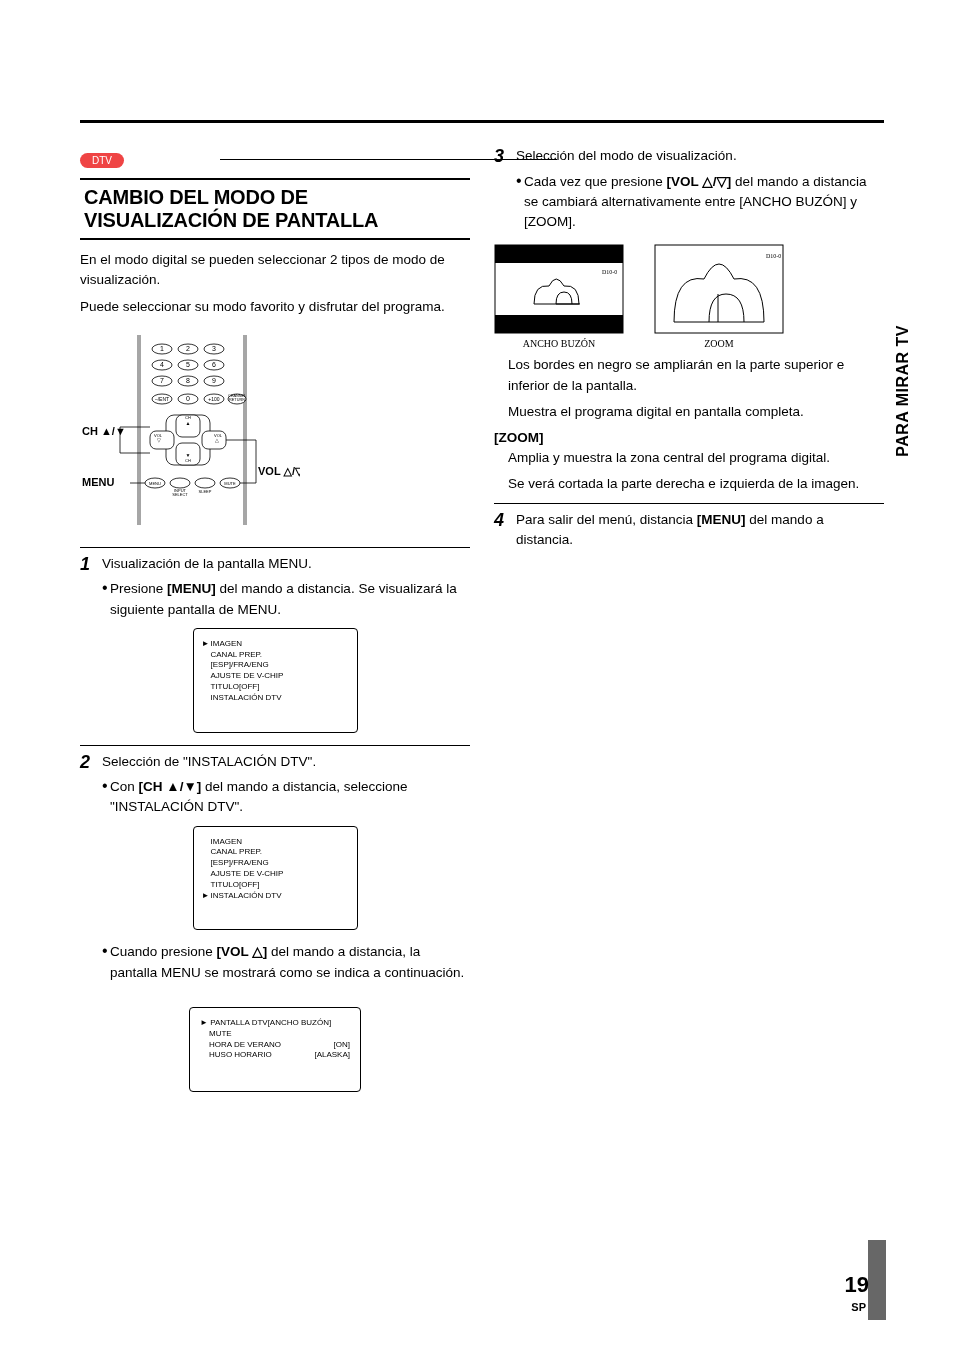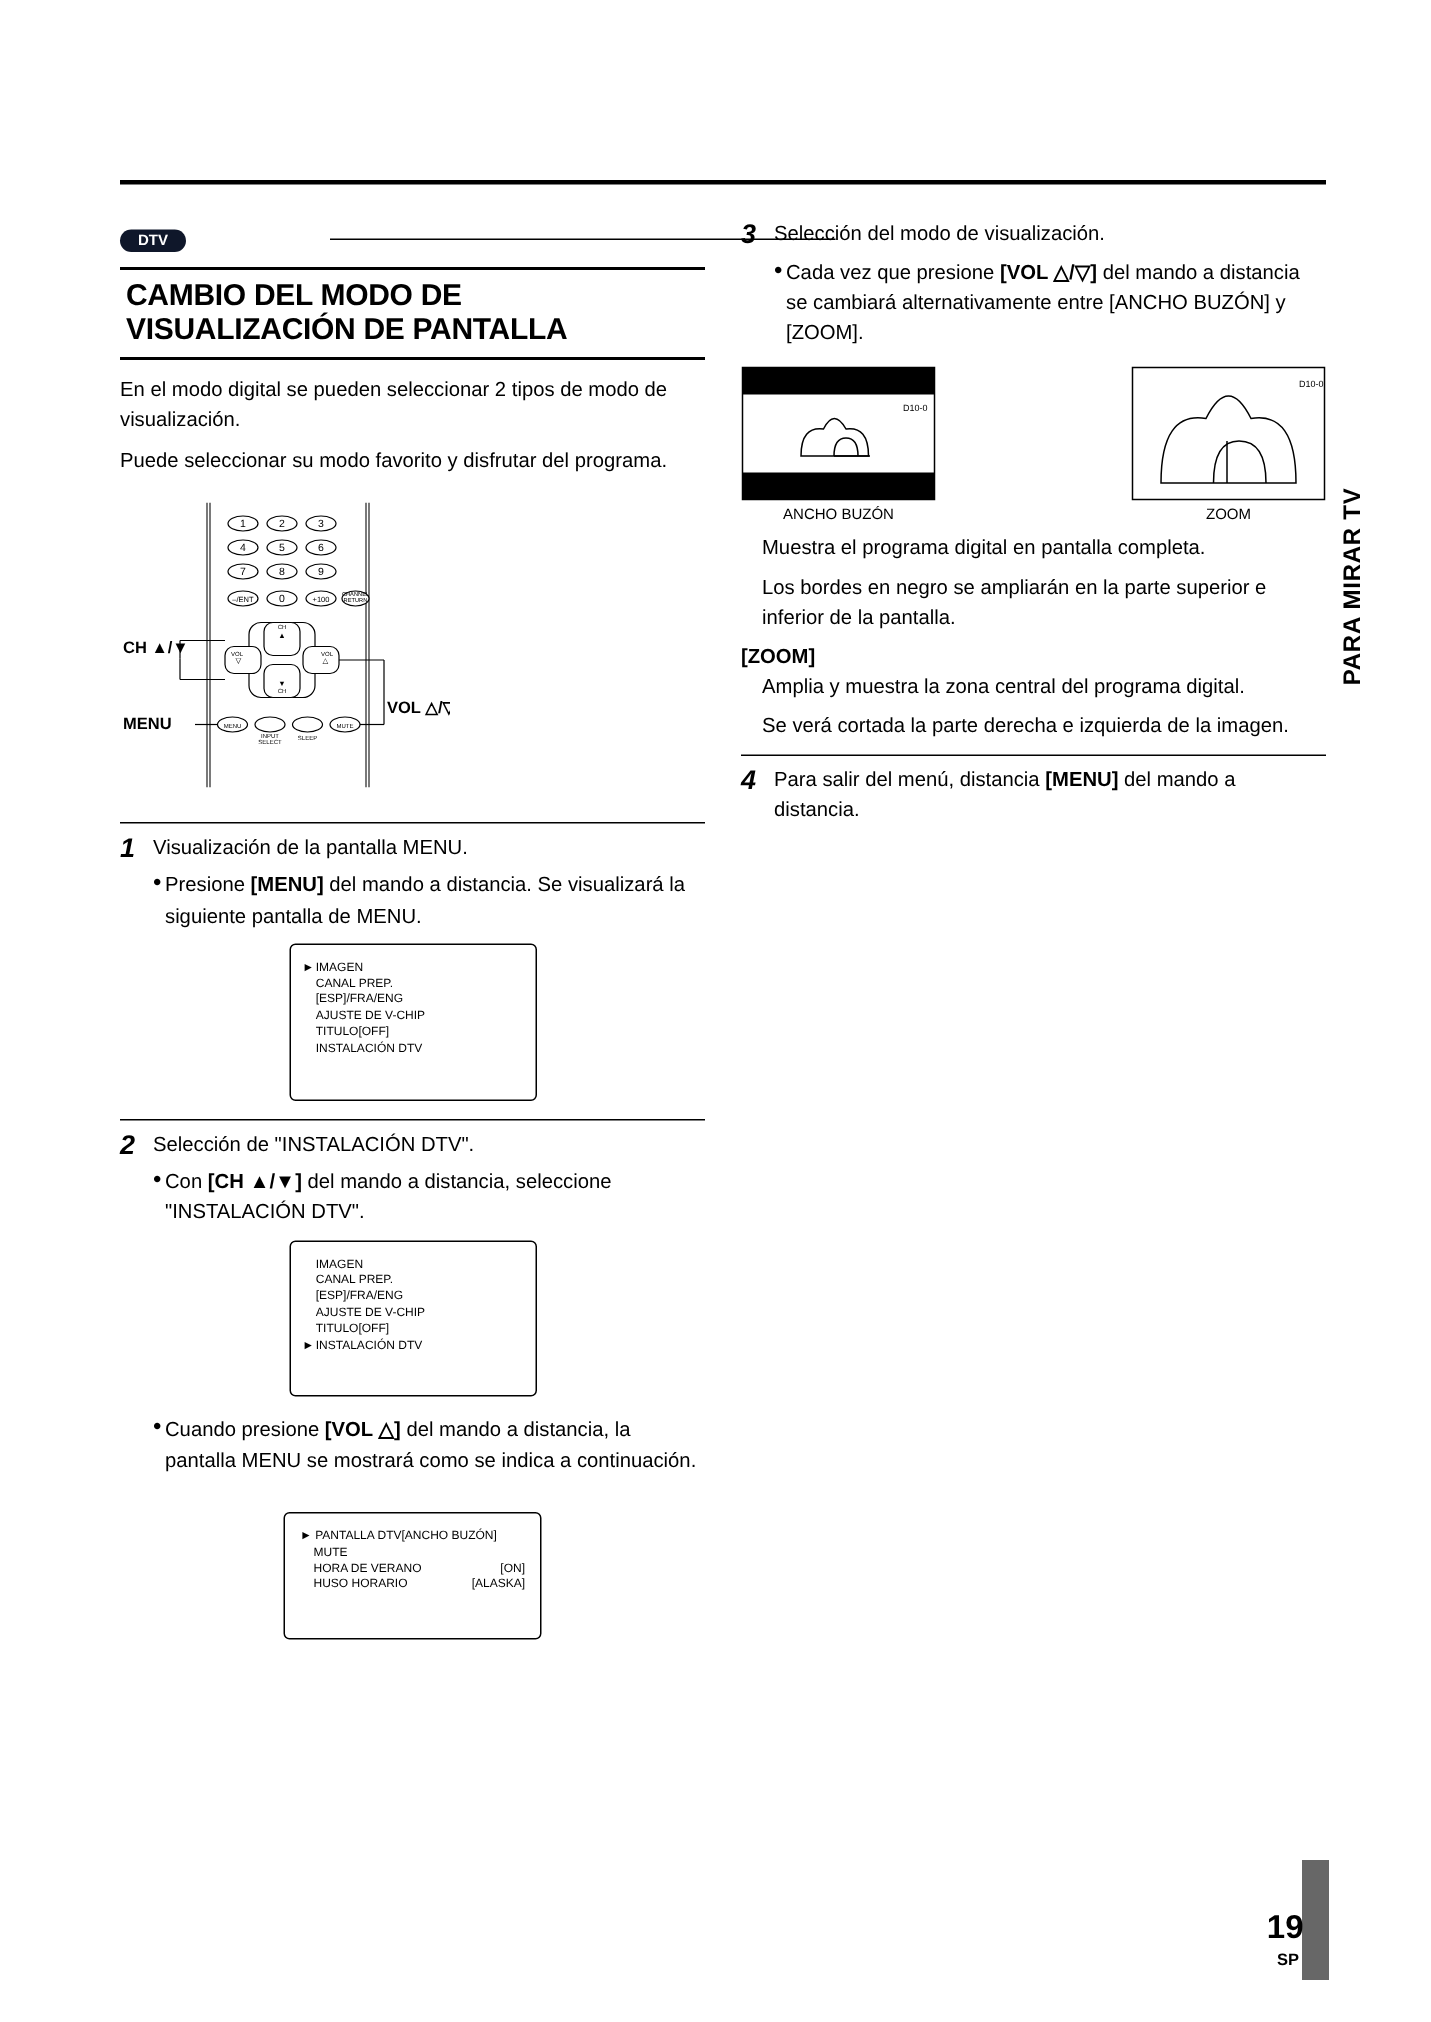--- a/index.html
+++ b/index.html
@@ -5,40 +5,40 @@
   * { box-sizing: border-box; margin: 0; padding: 0; }
   html, body { width: 954px; height: 1348px; background: #fff; font-family: Arial, Helvetica, sans-serif; color: #000; }
   .page { width: 954px; height: 1348px; position: relative; padding: 120px 70px 60px 80px; }
   .top-rule { position: absolute; top: 120px; left: 80px; right: 70px; height: 3px; background: #000; }
   .side-tab { position: absolute; right: 60px; top: 325px; transform: rotate(-90deg); transform-origin: right top; font-weight: bold; font-size: 16px; letter-spacing: 0.5px; }
   .side-stripe { position: absolute; right: 68px; top: 1240px; width: 18px; height: 80px; background: #676767; }
   .page-num { position: absolute; right: 85px; bottom: 50px; font-size: 22px; font-weight: bold; }
   .page-sp { position: absolute; right: 88px; bottom: 35px; font-size: 11px; font-weight: bold; }
   .cols { display: flex; gap: 24px; margin-top: 26px; }
   .col { width: 390px; }
-  .dtv-pill { display: inline-block; background:#0f172a; color:#fff; font-size:10px; font-weight:bold; padding:2px 12px; border-radius:10px; position:relative; }
+  .dtv-pill { display: inline-block; background:#ef4444; color:#fff; font-size:10px; font-weight:normal; padding:2px 12px; border-radius:10px; position:relative; }
   .dtv-line { position:absolute; top:9px; left:140px; width:337px; height:1px; background:#000; }
   .pill-row { position:relative; margin-bottom:10px; margin-top:4px; }
   .section-title { font-weight: bold; font-size: 20px; border-top:2px solid #000; border-bottom:2px solid #000; padding:6px 4px; margin-top:8px; margin-bottom:10px; letter-spacing:-0.2px; }
   .body { font-size: 13.5px; line-height: 1.45; }
   .body p { margin-bottom: 8px; }
   .remote { width: 220px; margin: 10px auto 10px; }
   .step-rule { height:1px; background:#000; margin: 8px 0 6px; }
   .step { display:flex; margin-top:4px; }
   .step-num { font-style: italic; font-weight: bold; font-size: 18px; width: 22px; flex-shrink:0; line-height:1.2; }
   .step-text { flex:1; font-size:13.5px; line-height:1.5; }
   .bullet { display:flex; margin-top:4px; margin-left:22px; }
   .bullet .dot { width:8px; flex-shrink:0; }
   .bullet .btxt { flex:1; font-size:13.5px; line-height:1.5; }
   .menu-screen { width: 165px; margin: 8px auto 12px; border:1px solid #000; border-radius:4px; padding:10px 8px 28px; font-size:8px; line-height:1.35; font-family: Arial; position:relative; }
   .menu-screen .row { display:flex; align-items:center; gap:3px; }
   .menu-screen .cursor { width:6px; }
   .dtv-screen { width: 172px; margin: 24px auto 12px; border:1px solid #000; border-radius:4px; padding:10px 10px 30px; font-size:8px; line-height:1.35; }
   .dtv-screen .drow { display:flex; justify-content:space-between; }
-  .illus-row { display:flex; gap:30px; justify-content:space-between; margin:12px 0 6px; }
+  .illus-row { display:flex; gap:30px; justify-content:flex-start; margin:12px 0 6px;font-family:Liberation Serif, serif; }
   .illus { width:130px; text-align:center; }
   .illus svg { display:block; }
   .illus-label { font-size:10px; margin-top:4px; }
   .subhead { font-weight:bold; font-size:13.5px; margin-top:8px; margin-bottom:3px; }
   .sub-indent { margin-left:14px; font-size:13.5px; line-height:1.5; margin-bottom:6px; }
   .note-box { border:1px solid #000; padding:8px 10px; margin-top:10px; font-size:12px; }
   .note-title { font-weight:bold; font-style:italic; font-size:14px; margin-bottom:2px; }
   .note-body { font-style:italic; line-height:1.4; }
   b { font-weight:bold; }
 </style>
@@ -280,22 +280,22 @@
               <path d="M20 78 Q20 30 50 35 Q65 5 80 35 Q110 30 110 78 Z"></path>
               <path d="M55 78 Q55 50 72 50 Q90 50 90 78"></path>
               <line x1="64" y1="50" x2="64" y2="78"></line>
             </g>
             <text x="112" y="14" font-size="6">D10-0</text>
           </svg>
           <div class="illus-label">ZOOM</div>
         </div>
       </div>
 
+      <div class="sub-indent">Los bordes en negro se ampliarán en la parte superior e inferior de la pantalla.</div>
       <div class="sub-indent">Muestra el programa digital en pantalla completa.</div>
-      <div class="sub-indent">Los bordes en negro se ampliarán en la parte superior e inferior de la pantalla.</div>
       <div class="subhead">[ZOOM]</div>
       <div class="sub-indent">Amplia y muestra la zona central del programa digital.</div>
       <div class="sub-indent">Se verá cortada la parte derecha e izquierda de la imagen.</div>
 
       <div class="step-rule"></div>
       <div class="step">
         <div class="step-num">4</div>
         <div class="step-text"><span>Para salir del menú, distancia </span><b>[MENU]</b><span> del mando a distancia.</span></div>
       </div>
 

